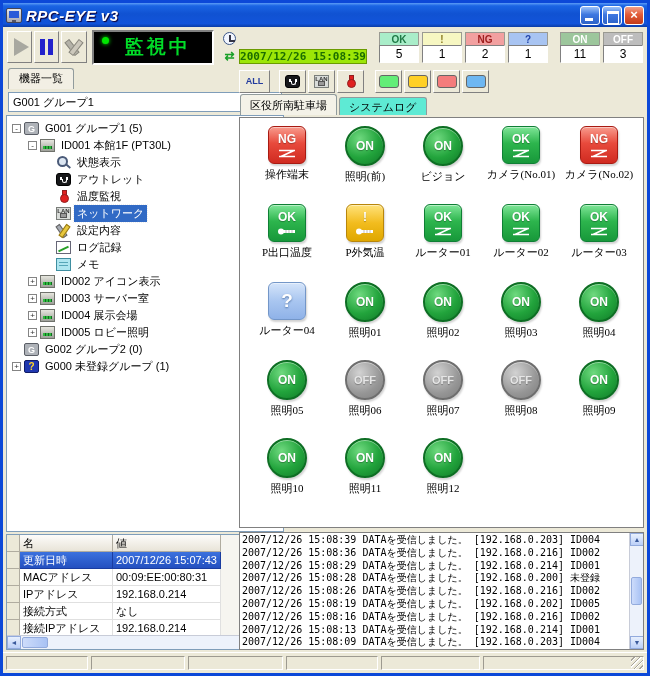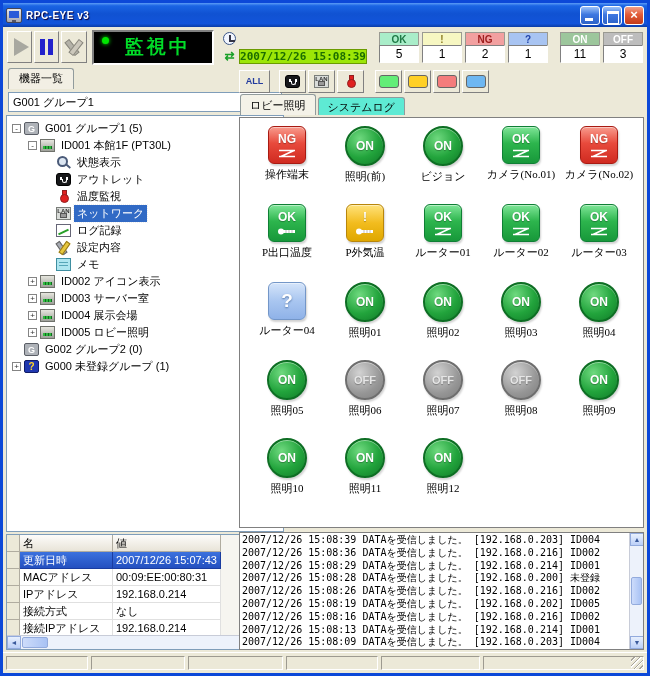--- a/index.html
+++ b/index.html
@@ -5,21 +5,21 @@
   * { margin:0; padding:0; box-sizing:border-box; }
   html,body { background:#888; font-family:"Liberation Sans",sans-serif; }
   .window { position:relative; width:650px; height:676px; border:3px solid #0C48D8; background:#ECE9D8; overflow:hidden; }
 
   
   .titlebar { height:24px; display:flex; align-items:center; gap:4px; padding:0 3px;
     background:linear-gradient(180deg,#5C9CF6 0%,#1A64E4 12%,#1052D2 45%,#1254DA 86%,#0A3CA6 100%); }
   .app-icon { width:16px; height:15px; background:linear-gradient(#E8E8E8,#A8A8B0); border:1px solid #445; border-radius:2px; position:relative; }
   .app-icon::before { content:""; position:absolute; left:2px; top:2px; right:2px; height:7px; background:#2A5AD8; }
   .app-icon::after { content:""; position:absolute; left:5px; bottom:0; width:4px; height:2px; background:#556; }
-  .title-text { flex:1; color:#fff; font-weight:bold; font-size:10px; text-shadow:1px 1px 1px #103; letter-spacing:.5px; }
+  .title-text { flex:1; color:#fff; font-weight:bold; font-size:15px; text-shadow:1px 1px 1px #103; letter-spacing:.5px;font-style:italic; }
   .winbtns { display:flex; gap:2px; }
   .wbtn { width:20px; height:19px; border:1px solid #fff; border-radius:3px; color:#fff; text-align:center; position:relative; cursor:default; }
   .wbtn.min,.wbtn.max { background:linear-gradient(180deg,#9CC2F8,#3D77E0 45%,#2E63C8); }
   .wbtn.close { background:linear-gradient(180deg,#F2A088,#E25B38 45%,#C23A18); font:bold 13px/16px "Liberation Sans",sans-serif; }
   .wbtn.min::after { content:""; position:absolute; left:4px; bottom:3px; width:8px; height:3px; background:#fff; }
   .wbtn.max::after { content:""; position:absolute; left:4px; top:4px; width:10px; height:9px; border:1px solid #fff; border-top:3px solid #fff; }
 
   
   .toolbar { height:40px; display:flex; align-items:center; padding:2px 4px; gap:2px; background:#ECE9D8; }
   .tbtn { width:31px; height:32px; background:#ECE9D8; border:1px solid; border-color:#FFF #808080 #808080 #FFF; display:flex; align-items:center; justify-content:center; position:relative; }
@@ -258,28 +258,28 @@
         </div>
 
         <div class="trow d2 selrow">
           <span class="exp"></span>
           <span class="ti ti-lan"></span>
           <span class="tlabel">ネットワーク</span>
         </div>
 
         <div class="trow d2">
           <span class="exp"></span>
+          <span class="ti ti-tools"></span>
+          <span class="tlabel">設定内容</span>
+        </div>
+
+        <div class="trow d2">
+          <span class="exp"></span>
           <span class="ti ti-log"></span>
           <span class="tlabel">ログ記録</span>
-        </div>
-
-        <div class="trow d2">
-          <span class="exp"></span>
-          <span class="ti ti-tools"></span>
-          <span class="tlabel">設定内容</span>
         </div>
 
         <div class="trow d2">
           <span class="exp"></span>
           <span class="ti ti-memo"></span>
           <span class="tlabel">メモ</span>
         </div>
 
         <div class="trow d1">
           <span class="exp">+</span>
@@ -397,21 +397,21 @@
           </button>
 
           <button class="tbtn2">
             <span class="chip" style="background:#6EB7F2"></span>
           </button>
 
       </div>
     </div>
     <div class="rtabs">
 
-        <div class="rtab active">ロビー照明</div>
+        <div class="rtab active">区役所南駐車場</div>
 
         <div class="rtab">システムログ</div>
 
     </div>
     <div class="icon-grid">
 
         <div class="dev-cell">
           <div class="badge sq ng sym-ping">
             <span class="st">NG</span>
             <svg class="sym sym-ping-svg" width="20" height="9" viewBox="0 0 20 9">

